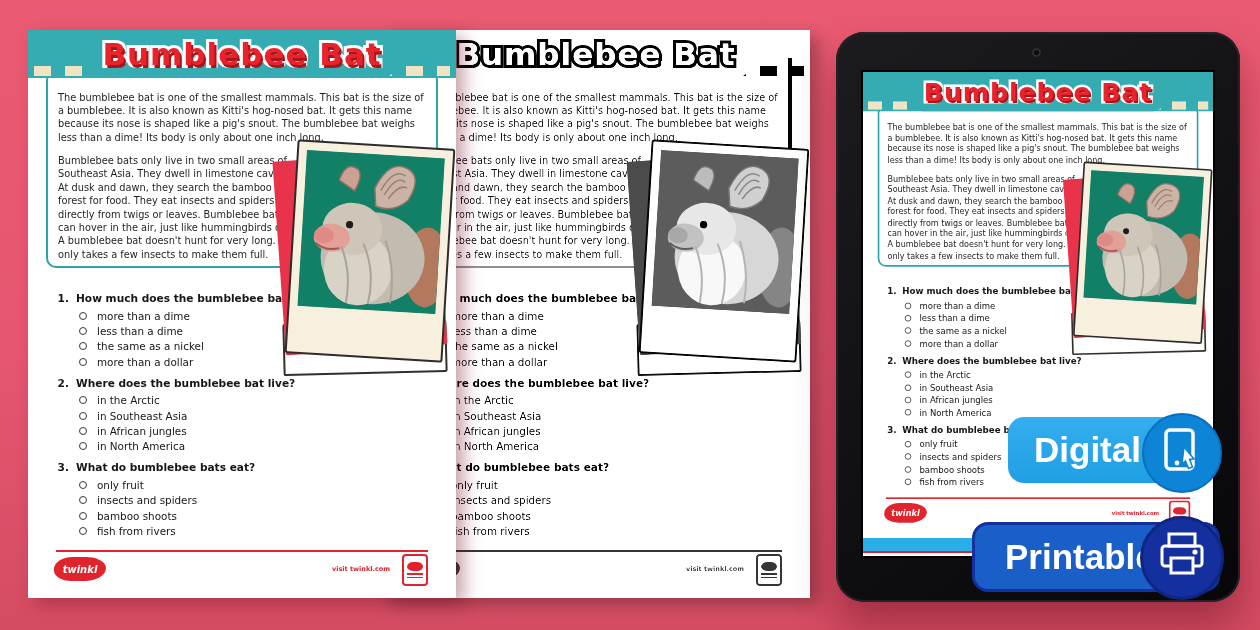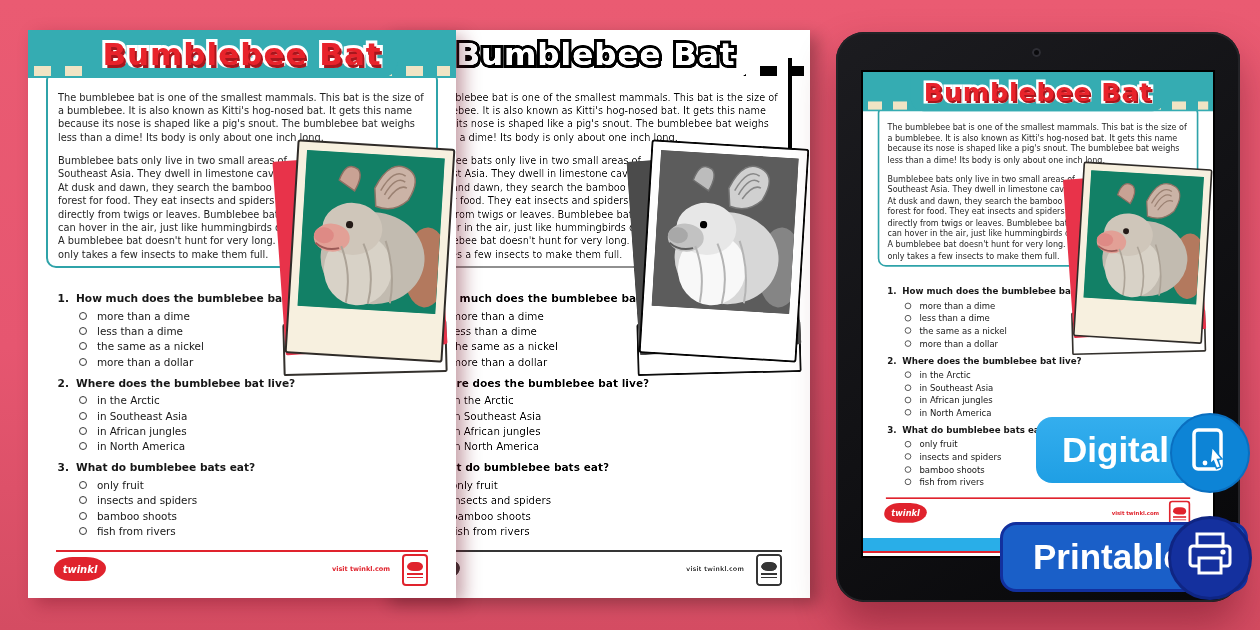--- a/index.html
+++ b/index.html
@@ -85,21 +85,21 @@
   .tablet-home { position:absolute; left:189px; top:533px; width:27px; height:27px; border-radius:50%;
     background:#0e0e11; box-shadow:inset 0 0 0 2px #2a2a30; }
   .tablet-screen { position:absolute; left:27px; top:40px; width:350px; height:484px;
     background:#ffffff; overflow:hidden; box-shadow:0 0 0 2px #000; }
   .tablet-ws { position:absolute; left:0; top:0; width:428px; height:568px;
     transform:scale(0.818); transform-origin:0 0; }
   .screen-bluebar { position:absolute; left:0; right:0; top:466px; height:13px; background:#29aee8; }
   .screen-redline { position:absolute; left:0; right:0; top:479px; height:2px; background:#e0232d; }
 
   
-  .badge { position:absolute; z-index:10;margin-left:28px; }
+  .badge { position:absolute; z-index:10; }
   .badge-digital { left:1008px; top:413px; width:216px; height:84px; }
   .badge-digital .pill { position:absolute; left:0; top:4px; width:190px; height:66px;
     background:linear-gradient(180deg,#34aeee,#1f9fe4); border-radius:16px;
     display:flex; align-items:center; padding-left:26px;
     color:#fff; font-family:"Liberation Sans", sans-serif; font-size:35px; font-weight:700; }
   .badge-digital .circ { position:absolute; left:134px; top:0; width:80px; height:80px; border-radius:50%;
     background:#0d84d6; border:2px solid #0a6fc0; display:flex; align-items:center; justify-content:center; }
 
   .badge-printable { left:972px; top:516px; width:258px; height:86px; }
   .badge-printable .pill { position:absolute; left:0; top:6px; width:248px; height:70px;

